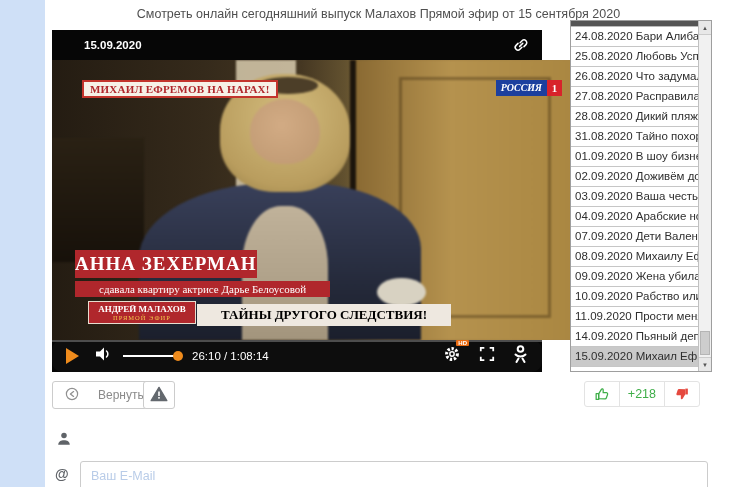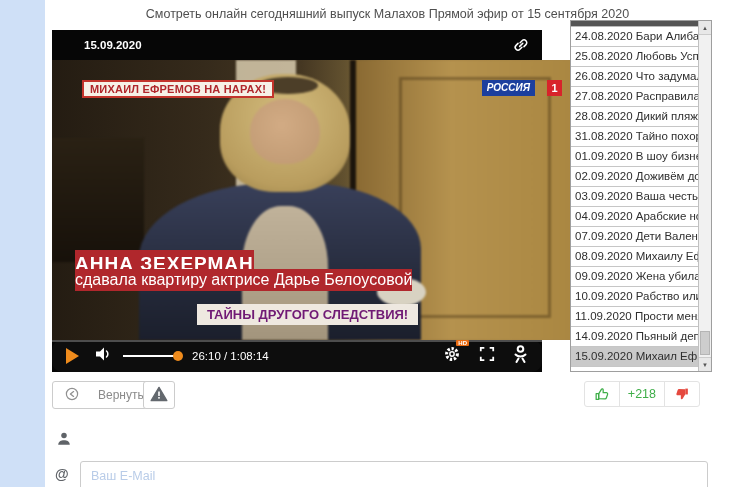--- a/index.html
+++ b/index.html
@@ -3,31 +3,31 @@
 <meta charset="utf-8">
 <style>
   * { margin:0; padding:0; box-sizing:border-box; }
   html,body { width:730px; height:487px; overflow:hidden; background:#fff;
               font-family:"Liberation Sans", sans-serif; }
   #stage { position:relative; width:730px; height:487px; background:#fff; overflow:hidden; }
 
   .blue-strip { position:absolute; left:0; top:0; width:45px; height:487px;
                 background:var(--sidebar-blue,#cfe0f7); }
 
-  .page-title { position:absolute; left:45px; top:7px; width:685px; text-align:center;
+  .page-title { position:absolute; left:36px; top:7px; width:685px; text-align:center;
                 font-size:12.5px; color:#4f4f4f; }
 
   
   .player { position:absolute; left:52px; top:30px; width:490px; height:342px; background:#060606; }
   .player-topbar { position:relative; height:30px; display:flex; align-items:center;padding-left:20px; }
   .player-date { margin-left:12px; color:#fff; font-weight:bold; font-size:11.5px; }
   .link-icon { position:absolute; right:12px; top:6px; width:18px; height:18px; cursor:pointer; }
 
   .video-area { position:relative; width:542px; height:280px; overflow:hidden;
-     background:linear-gradient(90deg,#241c12 0%,#352a1b 28%,#453722 46%,#62512f 54%,#99783e 62%,#a9874a 100%); }
+     background:linear-gradient(90deg,#241c12 0%,#352a1b 28%,#453722 46%,#62512f 54%,#99783e 62%,#a9874a 100%);font-family:Liberation Serif, serif; }
   .scene { position:absolute; inset:0; filter:blur(1px); }
   .door { position:absolute; left:55%; top:0; width:45%; height:100%;
           background:linear-gradient(90deg,#8a6a33,#b5924e 40%,#a8853f);
           border-left:6px solid #1c150c; }
   .door-panel { position:absolute; left:18%; top:6%; width:64%; height:86%;
                 border:3px solid rgba(70,50,20,.45); }
   .door-handle { position:absolute; left:56.5%; top:56%; width:12px; height:16px;
                  background:radial-gradient(#d8b35a,#7a5a22); border-radius:50%; }
   .wall-light { position:absolute; left:34%; top:0; width:11%; height:48%;
                 background:#d8cbae; opacity:.85; }
@@ -45,35 +45,35 @@
             background:linear-gradient(180deg,#39405a,#232838 70%,#1b1f2c);
             border-radius:48% 42% 0 0; }
   .shirt { position:absolute; left:35%; top:52%; width:16%; height:48%;
            background:linear-gradient(180deg,#c0b29a,#a3957d); border-radius:45% 45% 0 0; }
   .cuff { position:absolute; left:60%; top:78%; width:9%; height:10%;
           background:#d8d2c2; border-radius:50%; }
 
   .ov-top-banner { position:absolute; left:30px; top:20px; background:#f6f1e7;
       border:2px solid #c3342c; color:var(--accent-red,#c0392c); font-weight:bold;
       font-size:11px; padding:1px 6px; letter-spacing:.2px; }
-  .ov-channel { position:absolute; right:32px; top:20px; display:flex; height:16px;gap:12px; }
+  .ov-channel { position:absolute; right:32px; top:20px; display:flex; height:16px; }
   .ov-channel .cname { background:var(--logo-blue,#1c3f9e); color:#fff; font-style:italic;
       font-weight:bold; font-size:10px; padding:1px 5px; line-height:14px; }
   .ov-channel .cnum { background:var(--logo-red,#d8232a); color:#fff; font-weight:bold;
       font-size:11px; width:15px; text-align:center; line-height:16px; }
   .ov-caption-title { position:absolute; left:23px; top:190px; background:var(--accent-red,#b0272c);
       color:#fff; font-weight:bold; font-size:19px; padding:3px 0; letter-spacing:1px; }
-  .ov-caption-sub { position:absolute; left:23px; top:209px; background:var(--accent-red,#b0272c);
-      color:#fff; font-size:16px; padding:2px 0; }
+  .ov-caption-sub { position:absolute; left:23px; top:221px; background:var(--accent-red,#b0272c);
+      color:#fff; font-size:11px; padding:2px 24px; }
   .ov-badge { position:absolute; left:36px; top:241px; background:var(--accent-red,#b0272c);
       border:1px solid #e8ddcf; padding:2px 6px; text-align:center; width:108px; }
   .ov-badge .b1 { color:#fff; font-weight:bold; font-size:9px; white-space:nowrap; }
   .ov-badge .b2 { color:#f3c64a; font-size:6.5px; letter-spacing:1px; }
-  .ov-topic { position:absolute; left:145px; top:244px; background:#eee8e0; color:#701a75;
-      font-weight:bold; font-size:13px; padding:3px 10px; white-space:nowrap; }
+  .ov-topic { position:absolute; left:145px; top:244px; background:#eee8e0; color:#000000;
+      font-weight:bold; font-size:13px; padding:3px 24px; white-space:nowrap; }
 
   .controls { position:relative; height:32px; display:flex; align-items:center; background:#0d0d0d;border-radius:10px; }
   .seek-line { position:absolute; left:0; top:0; width:100%; height:2px; background:#4d4d4d; }
   .play-btn { margin-left:14px; width:0; height:0; border-left:13px solid var(--orange,#ef8b1c);
               border-top:8px solid transparent; border-bottom:8px solid transparent; cursor:pointer; }
   .speaker { margin-left:16px; cursor:pointer; }
   .vol-slider { position:relative; margin-left:10px; width:55px; height:2px; background:#fff; cursor:pointer; }
   .vol-knob { position:absolute; right:-5px; top:-4px; width:10px; height:10px; border-radius:50%;
               background:var(--orange,#ef8b1c); }
   .time-label { margin-left:14px; color:#fff; font-size:11.5px; }
@@ -163,20 +163,24 @@
         <div class="face"></div>
       </div>
 
       <div class="ov-top-banner">МИХАИЛ ЕФРЕМОВ НА НАРАХ!</div>
       <div class="ov-channel">
         <span class="cname">РОССИЯ</span>
         <span class="cnum">1</span>
       </div>
       <div class="ov-caption-title">АННА ЗЕХЕРМАН</div>
       <div class="ov-caption-sub">сдавала квартиру актрисе Дарье Белоусовой</div>
+      <div class="ov-badge">
+        <div class="b1">АНДРЕЙ МАЛАХОВ</div>
+        <div class="b2">ПРЯМОЙ ЭФИР</div>
+      </div>
       <div class="ov-topic">ТАЙНЫ ДРУГОГО СЛЕДСТВИЯ!</div>
     </div>
 
     <div class="controls">
       <div class="seek-line"></div>
       <div class="play-btn"></div>
       <span class="speaker">
         <svg width="18" height="16" viewBox="0 0 18 16">
           <polygon points="1,5.5 5,5.5 9,1.5 9,14.5 5,10.5 1,10.5" fill="#fff"></polygon>
           <path d="M11.5 5 a4 4 0 0 1 0 6" fill="none" stroke="#fff" stroke-width="1.5" stroke-linecap="round"></path>

